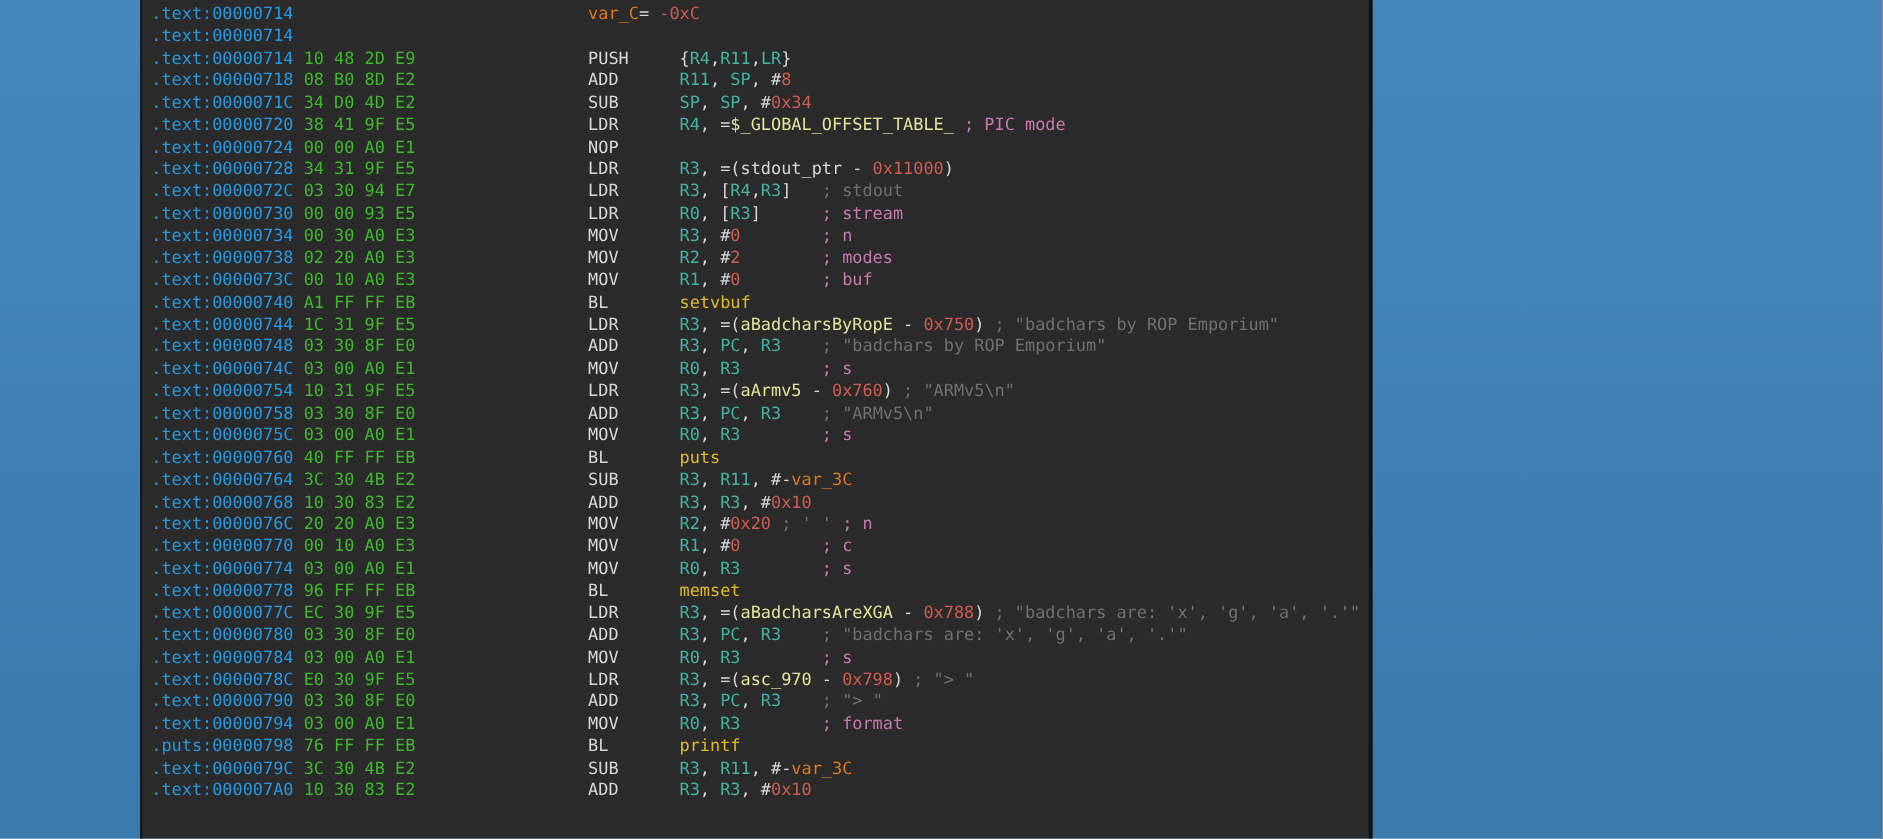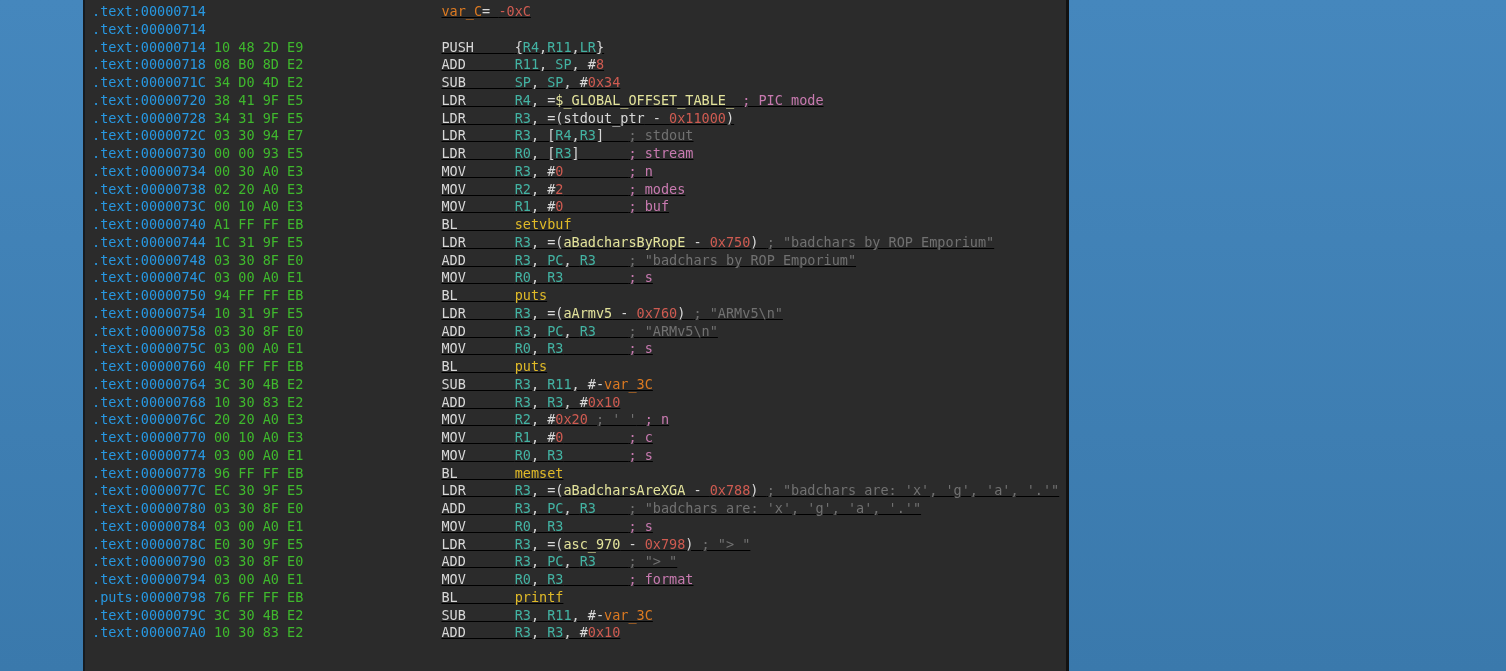--- a/index.html
+++ b/index.html
@@ -6,31 +6,30 @@
   .screen {
     position: relative;
     width: 1506px;
     height: 671px;
     overflow: hidden;
     background: linear-gradient(180deg, var(--background-blue-top), var(--background-blue-bottom));
     font-family: "DejaVu Sans Mono", "Liberation Mono", monospace;
   }
   .disasm-panel {
     position: absolute;
-    left: 83px;
+    left: 112px;
     top: 0;
     width: 986px;
     height: 671px;
     box-sizing: border-box;
     background: var(--panel-background);
     border-left: 2px solid #161b20;
     border-right: 3px solid #121212;
     padding: 3px 0 0 7px;
     overflow: hidden;
-    text-decoration: underline;
   }
   .row {
     white-space: pre;
     height: 17.75px;
     line-height: 17.75px;
     font-size: 13.5px;
     color: var(--text);
   }
   .addr  { display:inline-block; width:15ch; color: var(--address); }
   .bytes { display:inline-block; width:28ch; color: var(--bytes); }
@@ -50,31 +49,31 @@
 
 <div class="screen" data-name="ida-disassembly-screen">
   <div class="disasm-panel" data-name="disassembly-view">
     <div data-name="disassembly-listing">
         <div class="row" data-name="asm-line"><span class="addr" data-name="address-label">.text:00000714</span><span class="bytes" data-name="instruction-bytes"></span><span class="seg-var" data-name="stack-variable">var_C</span><span class="seg-w" data-name="operand-text">= </span><span class="seg-num" data-name="number-literal">-0xC</span></div>
         <div class="row" data-name="asm-line"><span class="addr" data-name="address-label">.text:00000714</span><span class="bytes" data-name="instruction-bytes"></span></div>
         <div class="row" data-name="asm-line"><span class="addr" data-name="address-label">.text:00000714</span><span class="bytes" data-name="instruction-bytes">10 48 2D E9</span><span class="seg-mn" data-name="mnemonic">PUSH     </span><span class="seg-w" data-name="operand-text">{</span><span class="seg-reg" data-name="register-operand">R4</span><span class="seg-w" data-name="operand-text">,</span><span class="seg-reg" data-name="register-operand">R11</span><span class="seg-w" data-name="operand-text">,</span><span class="seg-reg" data-name="register-operand">LR</span><span class="seg-w" data-name="operand-text">}</span></div>
         <div class="row" data-name="asm-line"><span class="addr" data-name="address-label">.text:00000718</span><span class="bytes" data-name="instruction-bytes">08 B0 8D E2</span><span class="seg-mn" data-name="mnemonic">ADD      </span><span class="seg-reg" data-name="register-operand">R11</span><span class="seg-w" data-name="operand-text">, </span><span class="seg-reg" data-name="register-operand">SP</span><span class="seg-w" data-name="operand-text">, #</span><span class="seg-num" data-name="number-literal">8</span></div>
         <div class="row" data-name="asm-line"><span class="addr" data-name="address-label">.text:0000071C</span><span class="bytes" data-name="instruction-bytes">34 D0 4D E2</span><span class="seg-mn" data-name="mnemonic">SUB      </span><span class="seg-reg" data-name="register-operand">SP</span><span class="seg-w" data-name="operand-text">, </span><span class="seg-reg" data-name="register-operand">SP</span><span class="seg-w" data-name="operand-text">, #</span><span class="seg-num" data-name="number-literal">0x34</span></div>
         <div class="row" data-name="asm-line"><span class="addr" data-name="address-label">.text:00000720</span><span class="bytes" data-name="instruction-bytes">38 41 9F E5</span><span class="seg-mn" data-name="mnemonic">LDR      </span><span class="seg-reg" data-name="register-operand">R4</span><span class="seg-w" data-name="operand-text">, =</span><span class="seg-name" data-name="data-name-label">$_GLOBAL_OFFSET_TABLE_</span><span class="seg-w" data-name="operand-text"> </span><span class="seg-pcom" data-name="param-comment">; PIC mode</span></div>
+        <div class="row" data-name="asm-line"><span class="addr" data-name="address-label">.text:00000724</span><span class="bytes" data-name="instruction-bytes">00 00 A0 E1</span><span class="seg-mn" data-name="mnemonic">NOP</span></div>
         <div class="row" data-name="asm-line"><span class="addr" data-name="address-label">.text:00000728</span><span class="bytes" data-name="instruction-bytes">34 31 9F E5</span><span class="seg-mn" data-name="mnemonic">LDR      </span><span class="seg-reg" data-name="register-operand">R3</span><span class="seg-w" data-name="operand-text">, =(</span><span class="seg-wname" data-name="data-name-label">stdout_ptr</span><span class="seg-w" data-name="operand-text"> - </span><span class="seg-num" data-name="number-literal">0x11000</span><span class="seg-w" data-name="operand-text">)</span></div>
         <div class="row" data-name="asm-line"><span class="addr" data-name="address-label">.text:0000072C</span><span class="bytes" data-name="instruction-bytes">03 30 94 E7</span><span class="seg-mn" data-name="mnemonic">LDR      </span><span class="seg-reg" data-name="register-operand">R3</span><span class="seg-w" data-name="operand-text">, [</span><span class="seg-reg" data-name="register-operand">R4</span><span class="seg-w" data-name="operand-text">,</span><span class="seg-reg" data-name="register-operand">R3</span><span class="seg-w" data-name="operand-text">]   </span><span class="seg-gcom" data-name="comment">; stdout</span></div>
         <div class="row" data-name="asm-line"><span class="addr" data-name="address-label">.text:00000730</span><span class="bytes" data-name="instruction-bytes">00 00 93 E5</span><span class="seg-mn" data-name="mnemonic">LDR      </span><span class="seg-reg" data-name="register-operand">R0</span><span class="seg-w" data-name="operand-text">, [</span><span class="seg-reg" data-name="register-operand">R3</span><span class="seg-w" data-name="operand-text">]      </span><span class="seg-pcom" data-name="param-comment">; stream</span></div>
         <div class="row" data-name="asm-line"><span class="addr" data-name="address-label">.text:00000734</span><span class="bytes" data-name="instruction-bytes">00 30 A0 E3</span><span class="seg-mn" data-name="mnemonic">MOV      </span><span class="seg-reg" data-name="register-operand">R3</span><span class="seg-w" data-name="operand-text">, #</span><span class="seg-num" data-name="number-literal">0</span><span class="seg-w" data-name="operand-text">        </span><span class="seg-pcom" data-name="param-comment">; n</span></div>
         <div class="row" data-name="asm-line"><span class="addr" data-name="address-label">.text:00000738</span><span class="bytes" data-name="instruction-bytes">02 20 A0 E3</span><span class="seg-mn" data-name="mnemonic">MOV      </span><span class="seg-reg" data-name="register-operand">R2</span><span class="seg-w" data-name="operand-text">, #</span><span class="seg-num" data-name="number-literal">2</span><span class="seg-w" data-name="operand-text">        </span><span class="seg-pcom" data-name="param-comment">; modes</span></div>
         <div class="row" data-name="asm-line"><span class="addr" data-name="address-label">.text:0000073C</span><span class="bytes" data-name="instruction-bytes">00 10 A0 E3</span><span class="seg-mn" data-name="mnemonic">MOV      </span><span class="seg-reg" data-name="register-operand">R1</span><span class="seg-w" data-name="operand-text">, #</span><span class="seg-num" data-name="number-literal">0</span><span class="seg-w" data-name="operand-text">        </span><span class="seg-pcom" data-name="param-comment">; buf</span></div>
         <div class="row" data-name="asm-line"><span class="addr" data-name="address-label">.text:00000740</span><span class="bytes" data-name="instruction-bytes">A1 FF FF EB</span><span class="seg-mn" data-name="mnemonic">BL       </span><span class="seg-fn" data-name="function-name">setvbuf</span></div>
         <div class="row" data-name="asm-line"><span class="addr" data-name="address-label">.text:00000744</span><span class="bytes" data-name="instruction-bytes">1C 31 9F E5</span><span class="seg-mn" data-name="mnemonic">LDR      </span><span class="seg-reg" data-name="register-operand">R3</span><span class="seg-w" data-name="operand-text">, =(</span><span class="seg-name" data-name="data-name-label">aBadcharsByRopE</span><span class="seg-w" data-name="operand-text"> - </span><span class="seg-num" data-name="number-literal">0x750</span><span class="seg-w" data-name="operand-text">) </span><span class="seg-gcom" data-name="comment">; "badchars by ROP Emporium"</span></div>
         <div class="row" data-name="asm-line"><span class="addr" data-name="address-label">.text:00000748</span><span class="bytes" data-name="instruction-bytes">03 30 8F E0</span><span class="seg-mn" data-name="mnemonic">ADD      </span><span class="seg-reg" data-name="register-operand">R3</span><span class="seg-w" data-name="operand-text">, </span><span class="seg-reg" data-name="register-operand">PC</span><span class="seg-w" data-name="operand-text">, </span><span class="seg-reg" data-name="register-operand">R3</span><span class="seg-w" data-name="operand-text">    </span><span class="seg-gcom" data-name="comment">; "badchars by ROP Emporium"</span></div>
         <div class="row" data-name="asm-line"><span class="addr" data-name="address-label">.text:0000074C</span><span class="bytes" data-name="instruction-bytes">03 00 A0 E1</span><span class="seg-mn" data-name="mnemonic">MOV      </span><span class="seg-reg" data-name="register-operand">R0</span><span class="seg-w" data-name="operand-text">, </span><span class="seg-reg" data-name="register-operand">R3</span><span class="seg-w" data-name="operand-text">        </span><span class="seg-pcom" data-name="param-comment">; s</span></div>
-        <div class="row" data-name="asm-line"><span class="addr" data-name="address-label">.text:00000750</span><span class="bytes" data-name="instruction-bytes">94 FF FF EB</span><span class="seg-mn" data-name="mnemonic">BL       </span><span class="seg-fn" data-name="function-name">puts</span></div>
         <div class="row" data-name="asm-line"><span class="addr" data-name="address-label">.text:00000754</span><span class="bytes" data-name="instruction-bytes">10 31 9F E5</span><span class="seg-mn" data-name="mnemonic">LDR      </span><span class="seg-reg" data-name="register-operand">R3</span><span class="seg-w" data-name="operand-text">, =(</span><span class="seg-name" data-name="data-name-label">aArmv5</span><span class="seg-w" data-name="operand-text"> - </span><span class="seg-num" data-name="number-literal">0x760</span><span class="seg-w" data-name="operand-text">) </span><span class="seg-gcom" data-name="comment">; "ARMv5\n"</span></div>
         <div class="row" data-name="asm-line"><span class="addr" data-name="address-label">.text:00000758</span><span class="bytes" data-name="instruction-bytes">03 30 8F E0</span><span class="seg-mn" data-name="mnemonic">ADD      </span><span class="seg-reg" data-name="register-operand">R3</span><span class="seg-w" data-name="operand-text">, </span><span class="seg-reg" data-name="register-operand">PC</span><span class="seg-w" data-name="operand-text">, </span><span class="seg-reg" data-name="register-operand">R3</span><span class="seg-w" data-name="operand-text">    </span><span class="seg-gcom" data-name="comment">; "ARMv5\n"</span></div>
         <div class="row" data-name="asm-line"><span class="addr" data-name="address-label">.text:0000075C</span><span class="bytes" data-name="instruction-bytes">03 00 A0 E1</span><span class="seg-mn" data-name="mnemonic">MOV      </span><span class="seg-reg" data-name="register-operand">R0</span><span class="seg-w" data-name="operand-text">, </span><span class="seg-reg" data-name="register-operand">R3</span><span class="seg-w" data-name="operand-text">        </span><span class="seg-pcom" data-name="param-comment">; s</span></div>
         <div class="row" data-name="asm-line"><span class="addr" data-name="address-label">.text:00000760</span><span class="bytes" data-name="instruction-bytes">40 FF FF EB</span><span class="seg-mn" data-name="mnemonic">BL       </span><span class="seg-fn" data-name="function-name">puts</span></div>
         <div class="row" data-name="asm-line"><span class="addr" data-name="address-label">.text:00000764</span><span class="bytes" data-name="instruction-bytes">3C 30 4B E2</span><span class="seg-mn" data-name="mnemonic">SUB      </span><span class="seg-reg" data-name="register-operand">R3</span><span class="seg-w" data-name="operand-text">, </span><span class="seg-reg" data-name="register-operand">R11</span><span class="seg-w" data-name="operand-text">, #-</span><span class="seg-var" data-name="stack-variable">var_3C</span></div>
         <div class="row" data-name="asm-line"><span class="addr" data-name="address-label">.text:00000768</span><span class="bytes" data-name="instruction-bytes">10 30 83 E2</span><span class="seg-mn" data-name="mnemonic">ADD      </span><span class="seg-reg" data-name="register-operand">R3</span><span class="seg-w" data-name="operand-text">, </span><span class="seg-reg" data-name="register-operand">R3</span><span class="seg-w" data-name="operand-text">, #</span><span class="seg-num" data-name="number-literal">0x10</span></div>
         <div class="row" data-name="asm-line"><span class="addr" data-name="address-label">.text:0000076C</span><span class="bytes" data-name="instruction-bytes">20 20 A0 E3</span><span class="seg-mn" data-name="mnemonic">MOV      </span><span class="seg-reg" data-name="register-operand">R2</span><span class="seg-w" data-name="operand-text">, #</span><span class="seg-num" data-name="number-literal">0x20</span><span class="seg-w" data-name="operand-text"> </span><span class="seg-gcom" data-name="comment">; ' '</span><span class="seg-w" data-name="operand-text"> </span><span class="seg-pcom" data-name="param-comment">; n</span></div>
         <div class="row" data-name="asm-line"><span class="addr" data-name="address-label">.text:00000770</span><span class="bytes" data-name="instruction-bytes">00 10 A0 E3</span><span class="seg-mn" data-name="mnemonic">MOV      </span><span class="seg-reg" data-name="register-operand">R1</span><span class="seg-w" data-name="operand-text">, #</span><span class="seg-num" data-name="number-literal">0</span><span class="seg-w" data-name="operand-text">        </span><span class="seg-pcom" data-name="param-comment">; c</span></div>
         <div class="row" data-name="asm-line"><span class="addr" data-name="address-label">.text:00000774</span><span class="bytes" data-name="instruction-bytes">03 00 A0 E1</span><span class="seg-mn" data-name="mnemonic">MOV      </span><span class="seg-reg" data-name="register-operand">R0</span><span class="seg-w" data-name="operand-text">, </span><span class="seg-reg" data-name="register-operand">R3</span><span class="seg-w" data-name="operand-text">        </span><span class="seg-pcom" data-name="param-comment">; s</span></div>
         <div class="row" data-name="asm-line"><span class="addr" data-name="address-label">.text:00000778</span><span class="bytes" data-name="instruction-bytes">96 FF FF EB</span><span class="seg-mn" data-name="mnemonic">BL       </span><span class="seg-fn" data-name="function-name">memset</span></div>

